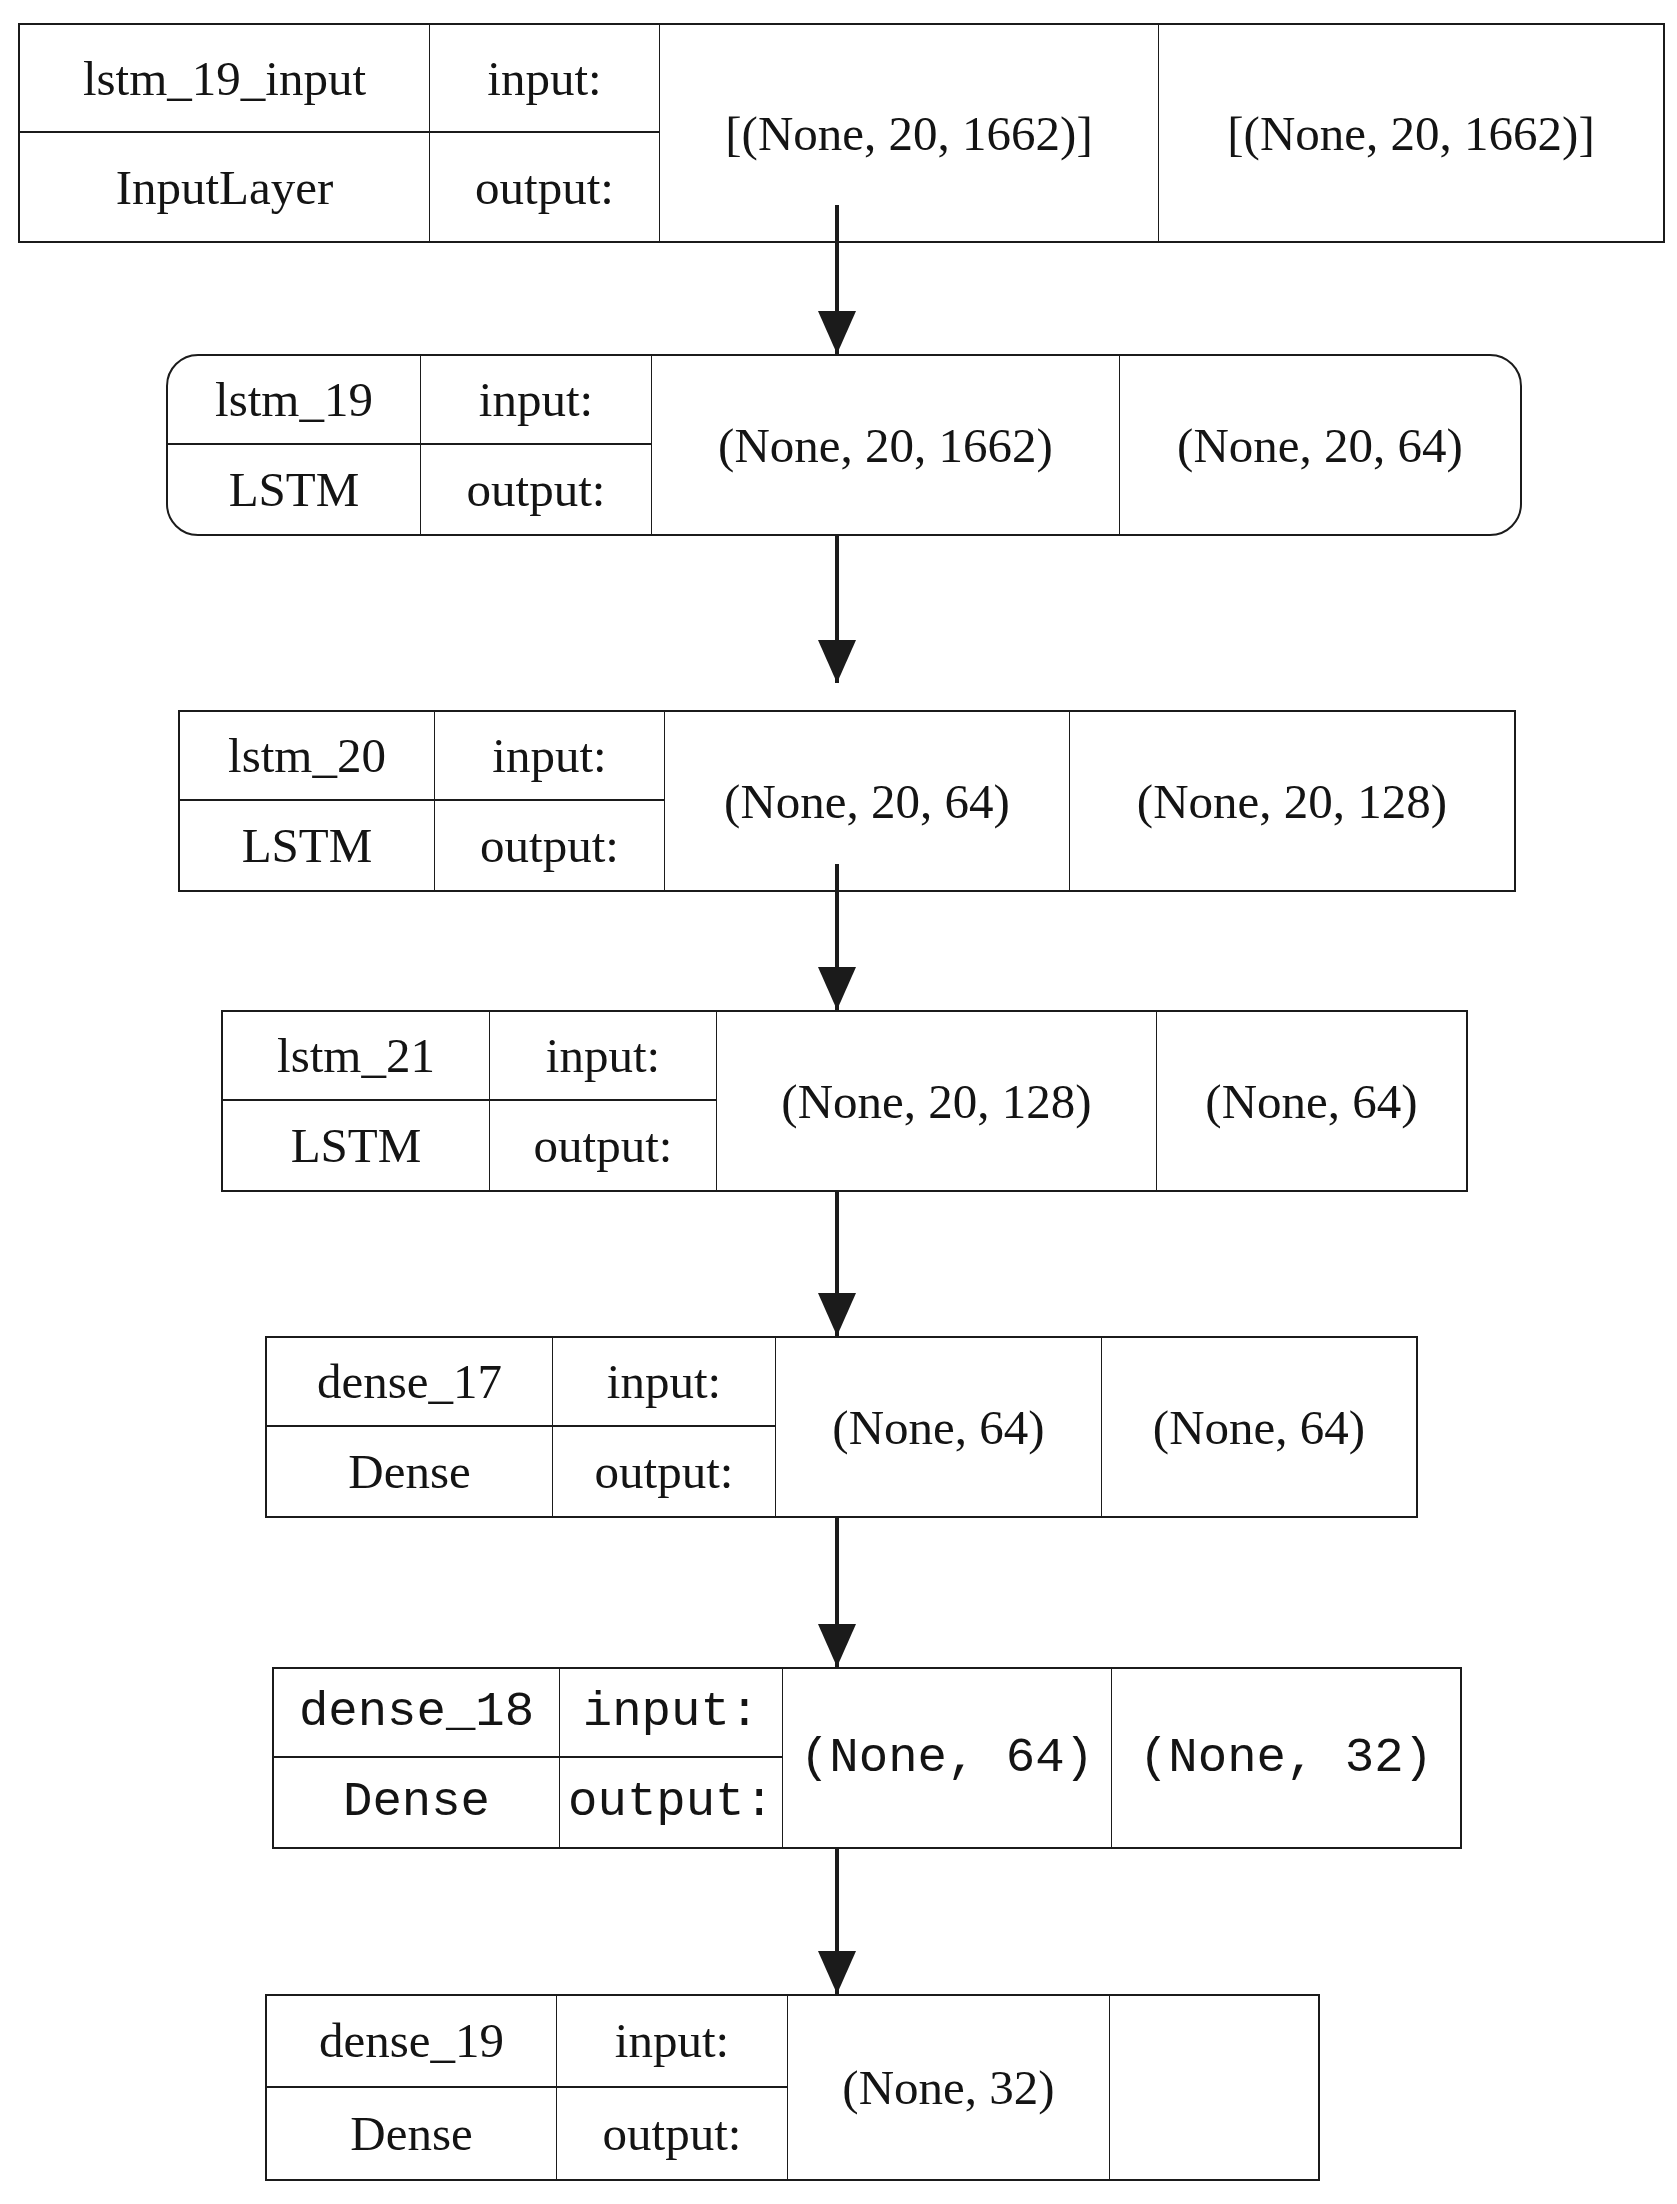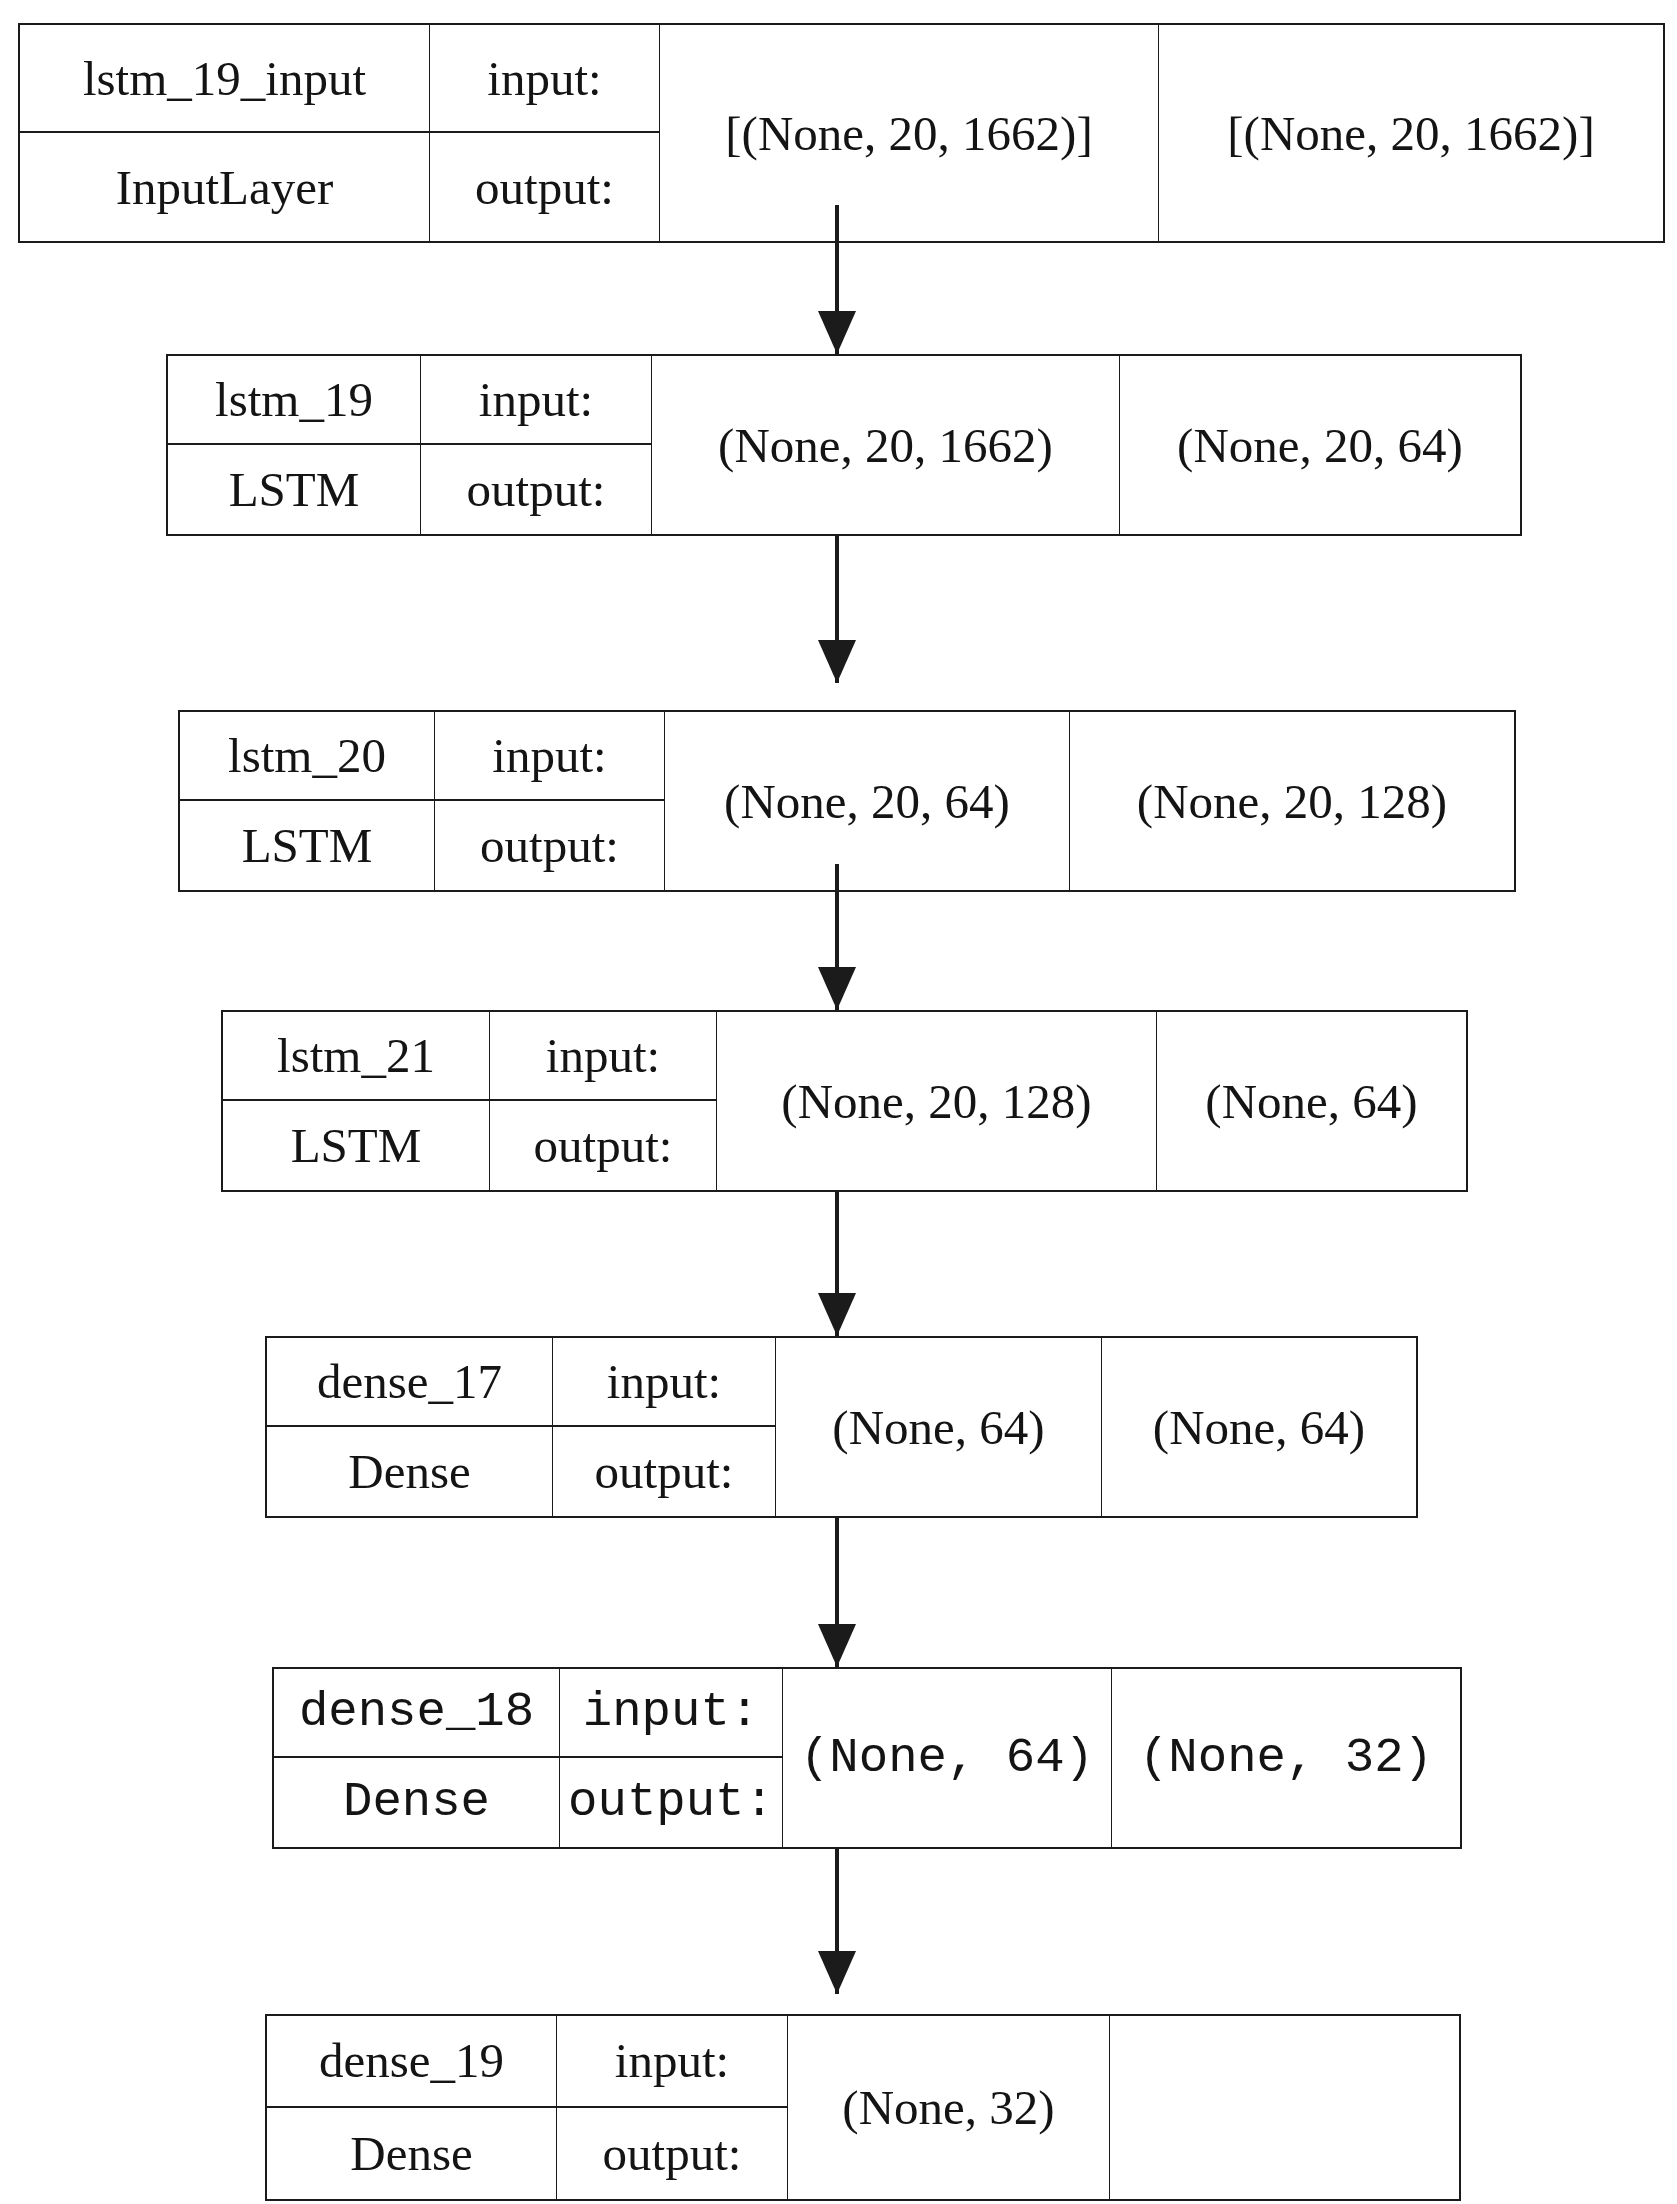--- a/index.html
+++ b/index.html
@@ -61,21 +61,21 @@
   <div class="node" style="left:18px;top:23.4px;width:1647px;height:220px;grid-template-columns:410px 230px 499px 1fr;">
     <div class="cell name-top">lstm_19_input</div>
     <div class="cell io-top">input:</div>
     <div class="cell shape-in">[(None, 20, 1662)]</div>
     <div class="cell shape-out">[(None, 20, 1662)]</div>
     <div class="cell name-bottom">InputLayer</div>
     <div class="cell io-bottom">output:</div>
   </div>
   <div class="edge" style="top:205px;height:149px;"></div>
 
-  <div class="node" style="left:166px;top:354px;width:1356px;height:182px;grid-template-columns:253px 231px 468px 1fr;">
+  <div class="node" style="left:166px;top:354px;width:1356px;height:182px;grid-template-columns:253px 231px 468px 1fr;border-radius:32px;">
     <div class="cell name-top">lstm_19</div>
     <div class="cell io-top">input:</div>
     <div class="cell shape-in">(None, 20, 1662)</div>
     <div class="cell shape-out">(None, 20, 64)</div>
     <div class="cell name-bottom">LSTM</div>
     <div class="cell io-bottom">output:</div>
   </div>
   <div class="edge" style="top:536px;height:147px;"></div>
 
   <div class="node" style="left:178px;top:682px;width:1338px;height:182px;grid-template-columns:255px 230px 405px 1fr;margin-top:28px;">
@@ -111,21 +111,21 @@
   <div class="node" style="left:272px;top:1667px;width:1190px;height:182px;grid-template-columns:286px 223px 329px 1fr;font-family:Liberation Mono, monospace;">
     <div class="cell name-top">dense_18</div>
     <div class="cell io-top">input:</div>
     <div class="cell shape-in">(None, 64)</div>
     <div class="cell shape-out">(None, 32)</div>
     <div class="cell name-bottom">Dense</div>
     <div class="cell io-bottom">output:</div>
   </div>
   <div class="edge" style="top:1849px;height:145px;"></div>
 
-  <div class="node" style="left:265px;top:1994px;width:1196px;height:187px;grid-template-columns:290px 231px 322px 1fr;margin-top:20px;">
+  <div class="node" style="left:265px;top:1994px;width:1055px;height:187px;grid-template-columns:290px 231px 322px 1fr;">
     <div class="cell name-top">dense_19</div>
     <div class="cell io-top">input:</div>
     <div class="cell shape-in">(None, 32)</div>
     <div class="cell name-bottom">Dense</div>
     <div class="cell io-bottom">output:</div>
   </div>
 
 </div>
 
 

